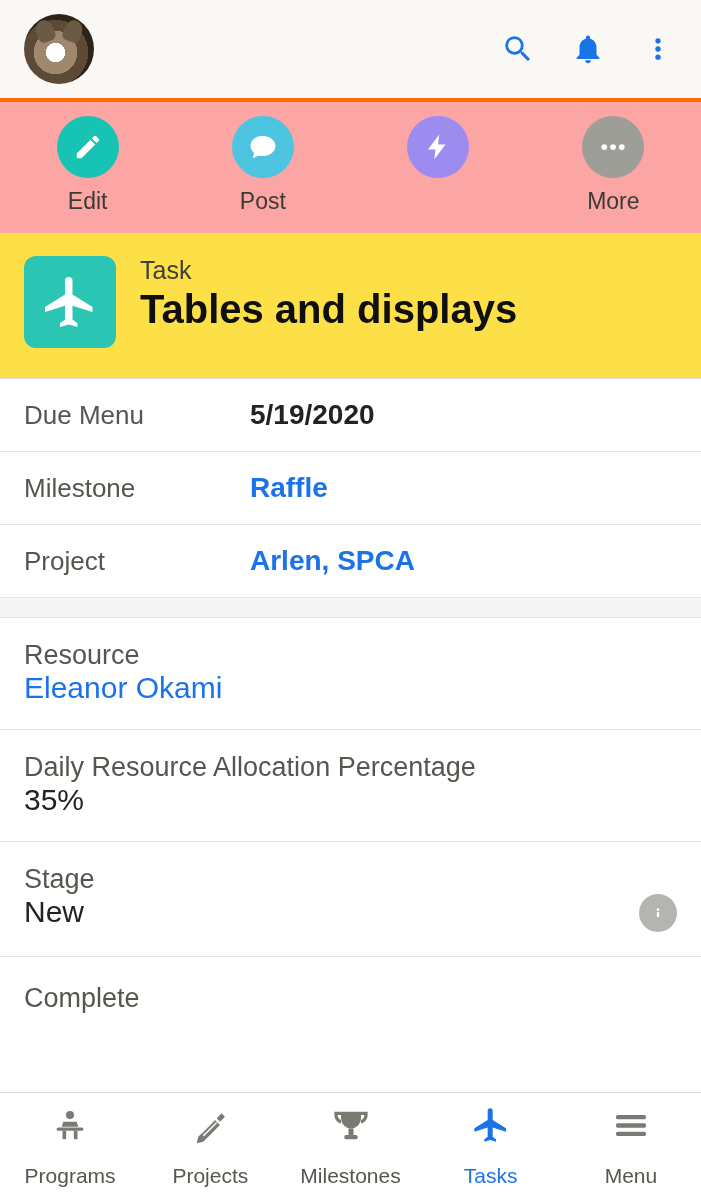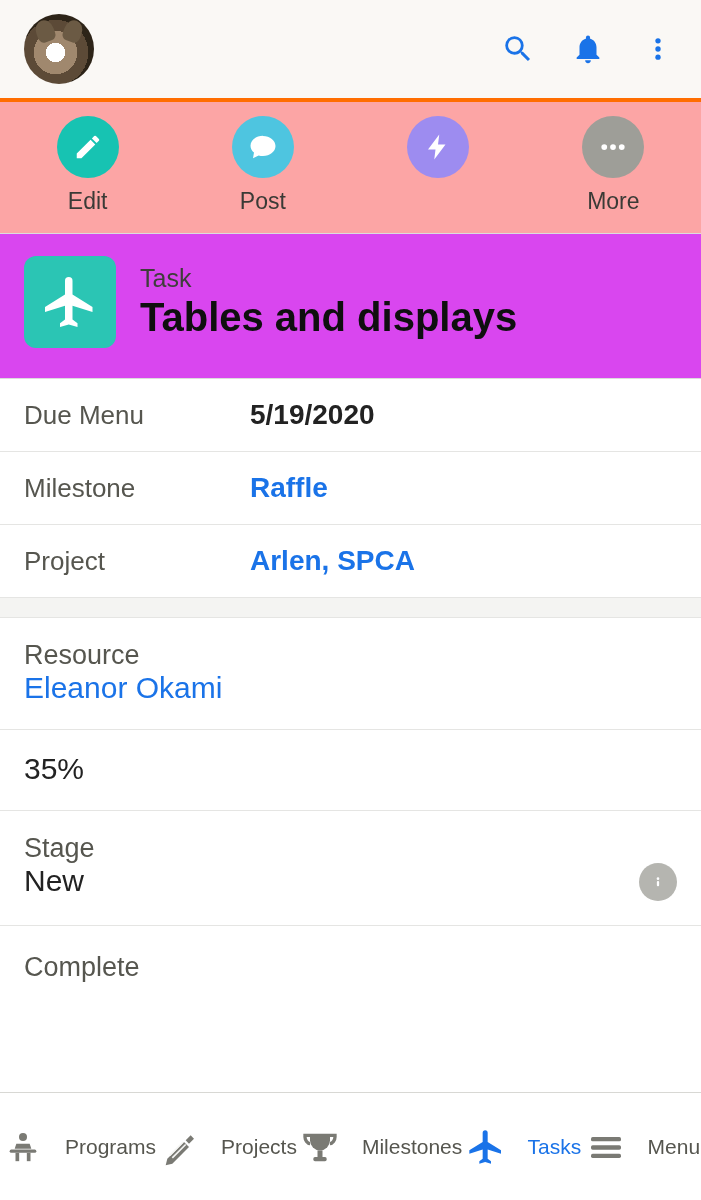--- a/index.html
+++ b/index.html
@@ -23,21 +23,21 @@
   .action { flex:1; display:flex; flex-direction:column; align-items:center; gap:10px; }
   .action-btn { width: 62px; height: 62px; border-radius:50%; display:flex; align-items:center; justify-content:center; }
   .action-btn svg { width: 30px; height: 30px; fill:#fff; }
   .edit-btn { background:#17c3b2; }
   .post-btn { background:#4ec5e0; }
   .complete-btn { background:#9d8cf0; }
   .more-btn { background:#9e9e98; }
   .action-label { font-size: 23px; color:#3a3a36; }
 
   
-  .record-header { display:flex; align-items:center; gap:24px; padding: 22px 24px 30px; background:#d946ef; border-bottom:1px solid #dcdcdc; }
+  .record-header { display:flex; align-items:flex-start; gap:24px; padding: 22px 24px 30px; background:#fde047; border-bottom:1px solid #dcdcdc; }
   .record-icon { width: 92px; height: 92px; border-radius:12px; background:#2bc5b4; display:flex; align-items:center; justify-content:center; }
   .record-icon svg { width:60px; height:60px; fill:#fff; }
   .record-type { font-size:25px; color:#3e3e3a; margin-bottom:2px; }
   .record-title { font-size:40px; font-weight:700; color:#0f0f0f; }
 
   
   .row2 { display:flex; align-items:center; padding: 20px 24px; border-bottom:1px solid #e5e5e3; font-size:26px; }
   .row2 .lbl { width: 226px; color:#56564f; font-size:26px; }
   .row2 .val { color:#222; font-size:28px;font-weight:bold; }
   .row2 .val.link { color:#1a73e8; }
@@ -51,21 +51,21 @@
   .row1 .val.link { color:#1a73e8; }
   .row1.stage { display:flex; align-items:flex-start; }
   .row1.stage .col { flex:1; }
   .info-badge { width:38px; height:38px; border-radius:50%; background:#b5b5b0; display:flex; align-items:center; justify-content:center; margin-top:30px; }
   .info-badge svg { width:16px; height:16px; fill:#fff; }
 
   .row-cut { padding: 26px 24px 0; font-size:27px; color:#56564f; }
 
   
   .nav { position:absolute; bottom:0; left:0; right:0; height:108px; background:#fff; border-top:1px solid #d8d8d4; display:flex; }
-  .nav-item { flex:1; display:flex; flex-direction:row; align-items:center; justify-content:center; gap:19px; }
+  .nav-item { flex:1; display:flex; flex-direction:column; align-items:center; justify-content:center; gap:19px; }
   .nav-item svg { width:46px; height:40px; fill:#7a7a74; }
   .nav-label { font-size:21px; color:#56564f; }
   .nav-item.active svg { fill:#1a73e8; }
   .nav-item.active .nav-label { color:#1a73e8; }
 </style>
 </head>
 <body>
 
 <div class="header">
   <div class="avatar"></div>
@@ -151,20 +151,21 @@
   <a class="val link">Arlen, SPCA</a>
 </div>
 
 <div class="gap"></div>
 
 <div class="row1">
   <div class="lbl">Resource</div>
   <a class="val link" style="display:block">Eleanor Okami</a>
 </div>
 <div class="row1">
+  <div class="lbl">Daily Resource Allocation Percentage</div>
   <div class="val">35%</div>
 </div>
 <div class="row1 stage">
   <div class="col">
     <div class="lbl">Stage</div>
     <div class="val">New</div>
   </div>
   <div class="info-badge">
     <svg viewBox="0 0 24 24">
         <circle cx="12" cy="7" r="2"></circle>

